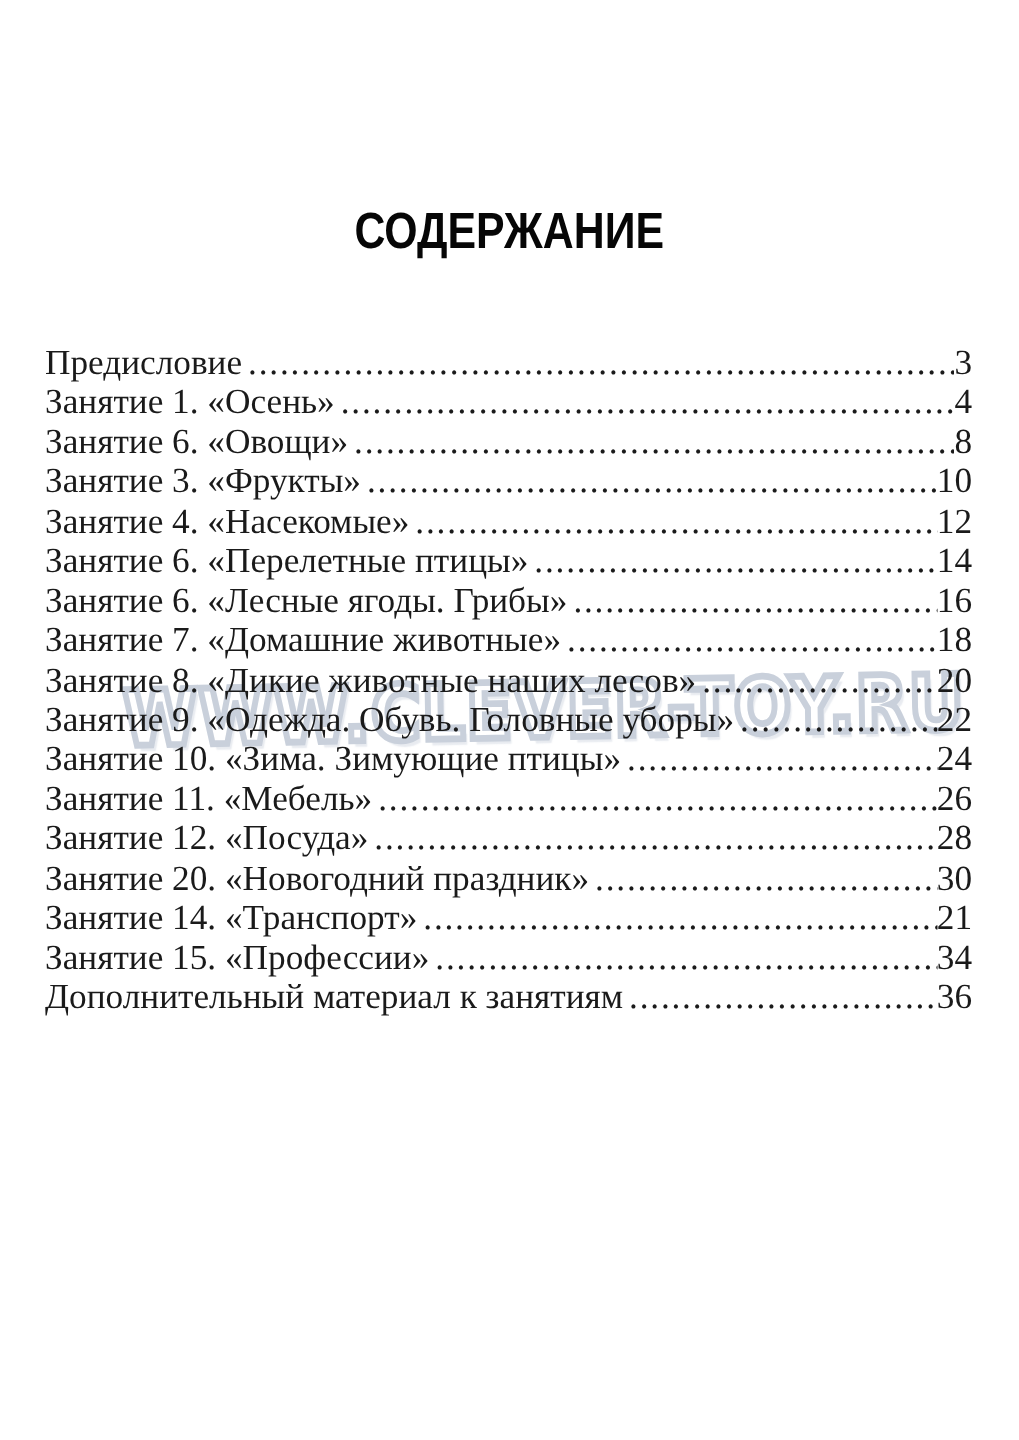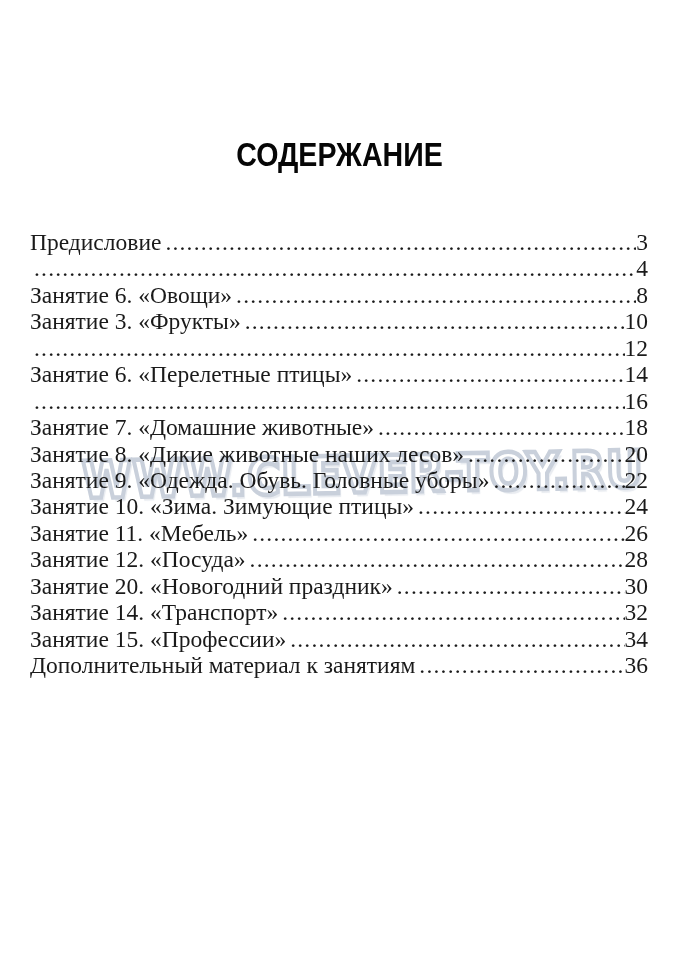--- a/index.html
+++ b/index.html
@@ -92,48 +92,51 @@
   <h1 class="title">СОДЕРЖАНИЕ</h1>
 
   <div class="toc" id="toc">
   <div class="toc-row">
     <span class="toc-label">Предисловие</span>
     <span class="toc-dots">....................................................................................................................................................................................</span>
     <span class="toc-page">3</span>
   </div>
 
   <div class="toc-row">
+    <span class="toc-label">Занятие 1. «Осень»</span>
     <span class="toc-dots">....................................................................................................................................................................................</span>
     <span class="toc-page">4</span>
   </div>
 
   <div class="toc-row">
     <span class="toc-label">Занятие 6. «Овощи»</span>
     <span class="toc-dots">....................................................................................................................................................................................</span>
     <span class="toc-page">8</span>
   </div>
 
   <div class="toc-row">
     <span class="toc-label">Занятие 3. «Фрукты»</span>
     <span class="toc-dots">....................................................................................................................................................................................</span>
     <span class="toc-page">10</span>
   </div>
 
   <div class="toc-row">
+    <span class="toc-label">Занятие 4. «Насекомые»</span>
     <span class="toc-dots">....................................................................................................................................................................................</span>
     <span class="toc-page">12</span>
   </div>
 
   <div class="toc-row">
     <span class="toc-label">Занятие 6. «Перелетные птицы»</span>
     <span class="toc-dots">....................................................................................................................................................................................</span>
     <span class="toc-page">14</span>
   </div>
 
   <div class="toc-row">
+    <span class="toc-label">Занятие 6. «Лесные ягоды. Грибы»</span>
     <span class="toc-dots">....................................................................................................................................................................................</span>
     <span class="toc-page">16</span>
   </div>
 
   <div class="toc-row">
     <span class="toc-label">Занятие 7. «Домашние животные»</span>
     <span class="toc-dots">....................................................................................................................................................................................</span>
     <span class="toc-page">18</span>
   </div>
 
@@ -169,21 +172,21 @@
 
   <div class="toc-row">
     <span class="toc-label">Занятие 20. «Новогодний праздник»</span>
     <span class="toc-dots">....................................................................................................................................................................................</span>
     <span class="toc-page">30</span>
   </div>
 
   <div class="toc-row">
     <span class="toc-label">Занятие 14. «Транспорт»</span>
     <span class="toc-dots">....................................................................................................................................................................................</span>
-    <span class="toc-page">32</span>
+    <span class="toc-page">21</span>
   </div>
 
   <div class="toc-row">
     <span class="toc-label">Занятие 15. «Профессии»</span>
     <span class="toc-dots">....................................................................................................................................................................................</span>
     <span class="toc-page">34</span>
   </div>
 
   <div class="toc-row">
     <span class="toc-label">Дополнительный материал к занятиям</span>

